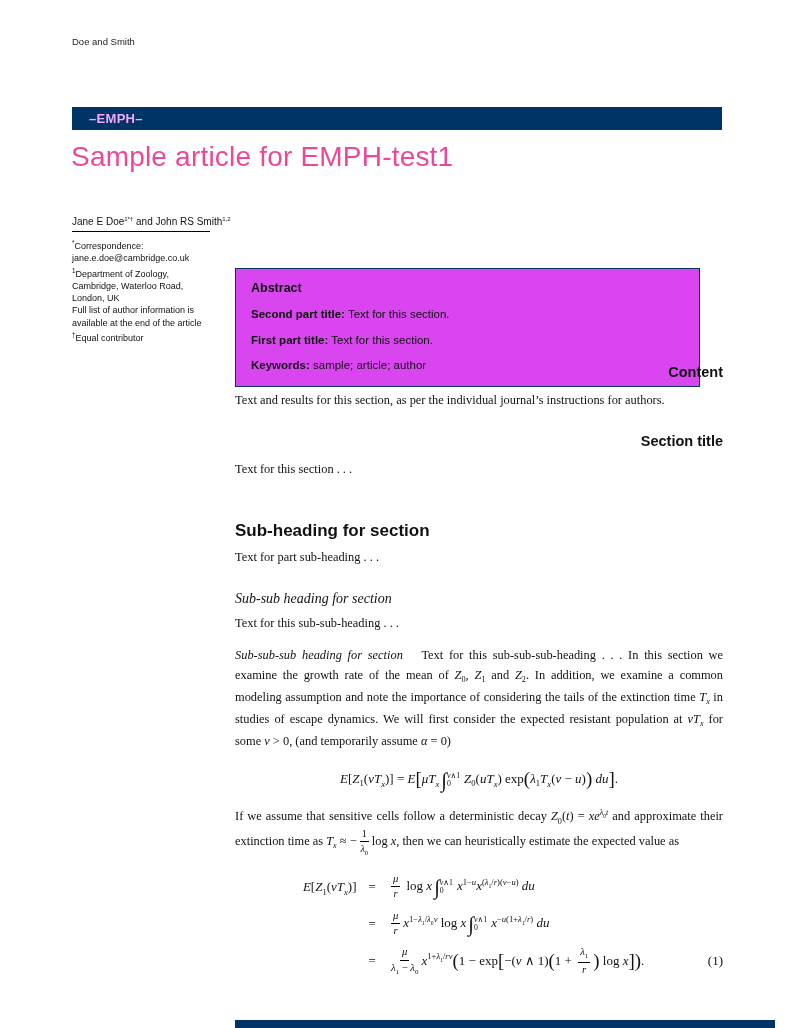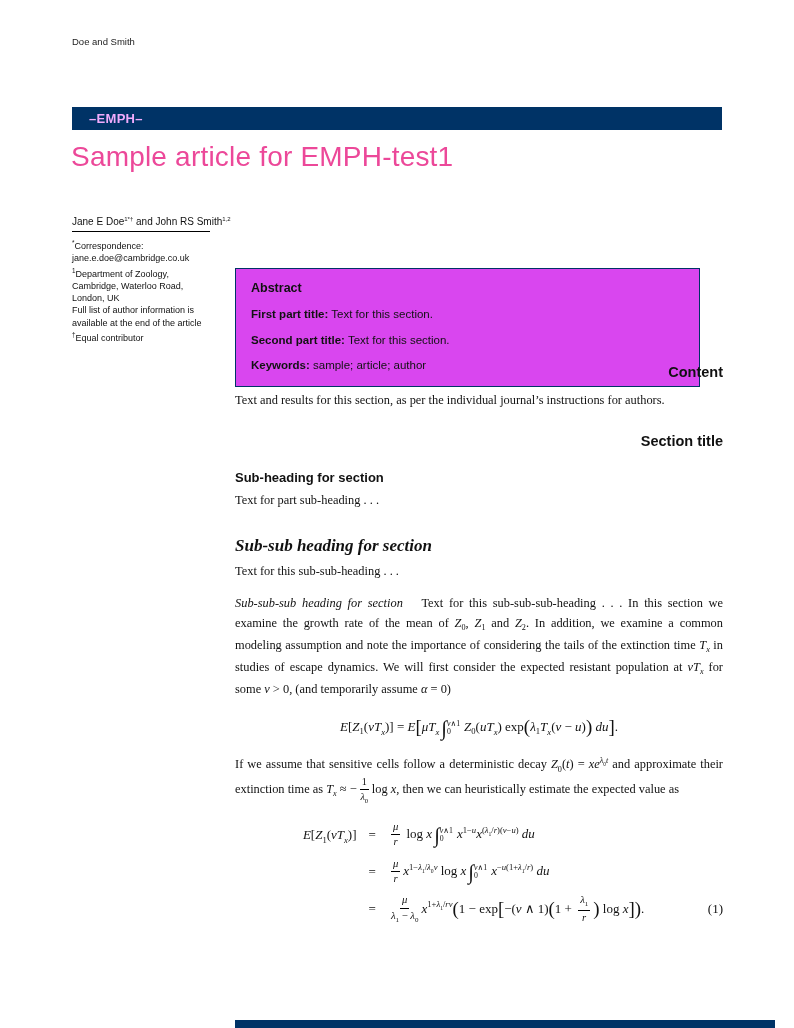--- a/index.html
+++ b/index.html
@@ -31,24 +31,24 @@
   .abstract-item{margin:0 0 9px;font-size:11.5px;line-height:1.45;}
   .abstract-item:last-child{margin-bottom:2px;}
   .abs-label{font-weight:bold;}
 
   .main{position:absolute;left:235px;top:361px;width:488px;font-size:12.4px;line-height:1.64;
         text-align:justify;}
   .main p{margin:0 0 11px;}
   h2.sect{font-family:"Liberation Sans",sans-serif;font-weight:bold;font-size:14.5px;
           margin:20px 0 5px;text-align:right;}
   h2.sect.first{margin-top:0;}
-  h3.subsect{font-family:"Liberation Sans",sans-serif;font-weight:bold;font-size:13px;
-             margin:13px 0 2px;text-align:left;}
-  h4.subsubsect{font-family:"Liberation Serif",serif;font-style:italic;font-weight:bold;
-                font-size:17px;margin:21px 0 2px;text-align:left;}
+  h3.subsect{font-family:"Liberation Sans",sans-serif;font-weight:bold;font-size:17px;
+             margin:38px 0 2px;text-align:left;}
+  h4.subsubsect{font-family:"Liberation Serif",serif;font-style:italic;font-weight:normal;
+                font-size:14px;margin:21px 0 2px;text-align:left;}
   .runin{margin-top:23px;}
   .runin-head{font-style:italic;margin-right:13px;}
 
   
   .eq-display{margin:15px 0 13px;text-align:center;font-size:13px;line-height:1.3;}
   .eqalign{margin:12px 0 0;font-size:13px;}
   .eqrow{display:flex;align-items:center;justify-content:center;position:relative;min-height:37px;}
   .eqlhs{width:132px;text-align:right;}
   .eqrel{padding:0 12px;}
   .eqrhs{width:364px;text-align:left;}
@@ -89,39 +89,40 @@
     <div class="side-line">Cambridge, Waterloo Road,</div>
     <div class="side-line">London, UK</div>
     <div class="side-line">Full list of author information is</div>
     <div class="side-line">available at the end of the article</div>
     <div class="side-line"><sup>†</sup>Equal contributor</div>
   </div>
 
   <div class="abstract-box">
     <div class="abstract-heading">Abstract</div>
     <p class="abstract-item">
-      <span class="abs-label">First part title:</span>
+      <span class="abs-label">Second part title:</span>
       <span>Text for this section.</span>
     </p>
     <p class="abstract-item">
-      <span class="abs-label">Second part title:</span>
+      <span class="abs-label">First part title:</span>
       <span>Text for this section.</span>
     </p>
     <p class="abstract-item">
       <span class="abs-label">Keywords:</span>
       <span>sample; article; author</span>
     </p>
   </div>
 
   <div class="main">
 
     <h2 class="sect first">Content</h2>
     <p>Text and results for this section, as per the individual journal’s instructions for authors.</p>
 
     <h2 class="sect">Section title</h2>
+    <p>Text for this section . . .</p>
 
     <h3 class="subsect">Sub-heading for section</h3>
     <p>Text for part sub-heading . . .</p>
 
     <h4 class="subsubsect">Sub-sub heading for section</h4>
     <p>Text for this sub-sub-heading . . .</p>
 
     <p class="runin">
       <span class="runin-head">Sub-sub-sub heading for section</span>
       <span>Text for this sub-sub-sub-heading . . . In this section we examine the growth rate of the mean of <i>Z</i><sub>0</sub>, <i>Z</i><sub>1</sub> and <i>Z</i><sub>2</sub>. In addition, we examine a common modeling assumption and note the importance of considering the tails of the extinction time <i>T<sub>x</sub></i> in studies of escape dynamics. We will first consider the expected resistant population at <i>vT<sub>x</sub></i> for some <i>v</i> &gt; 0, (and temporarily assume <i>α</i> = 0)</span>

